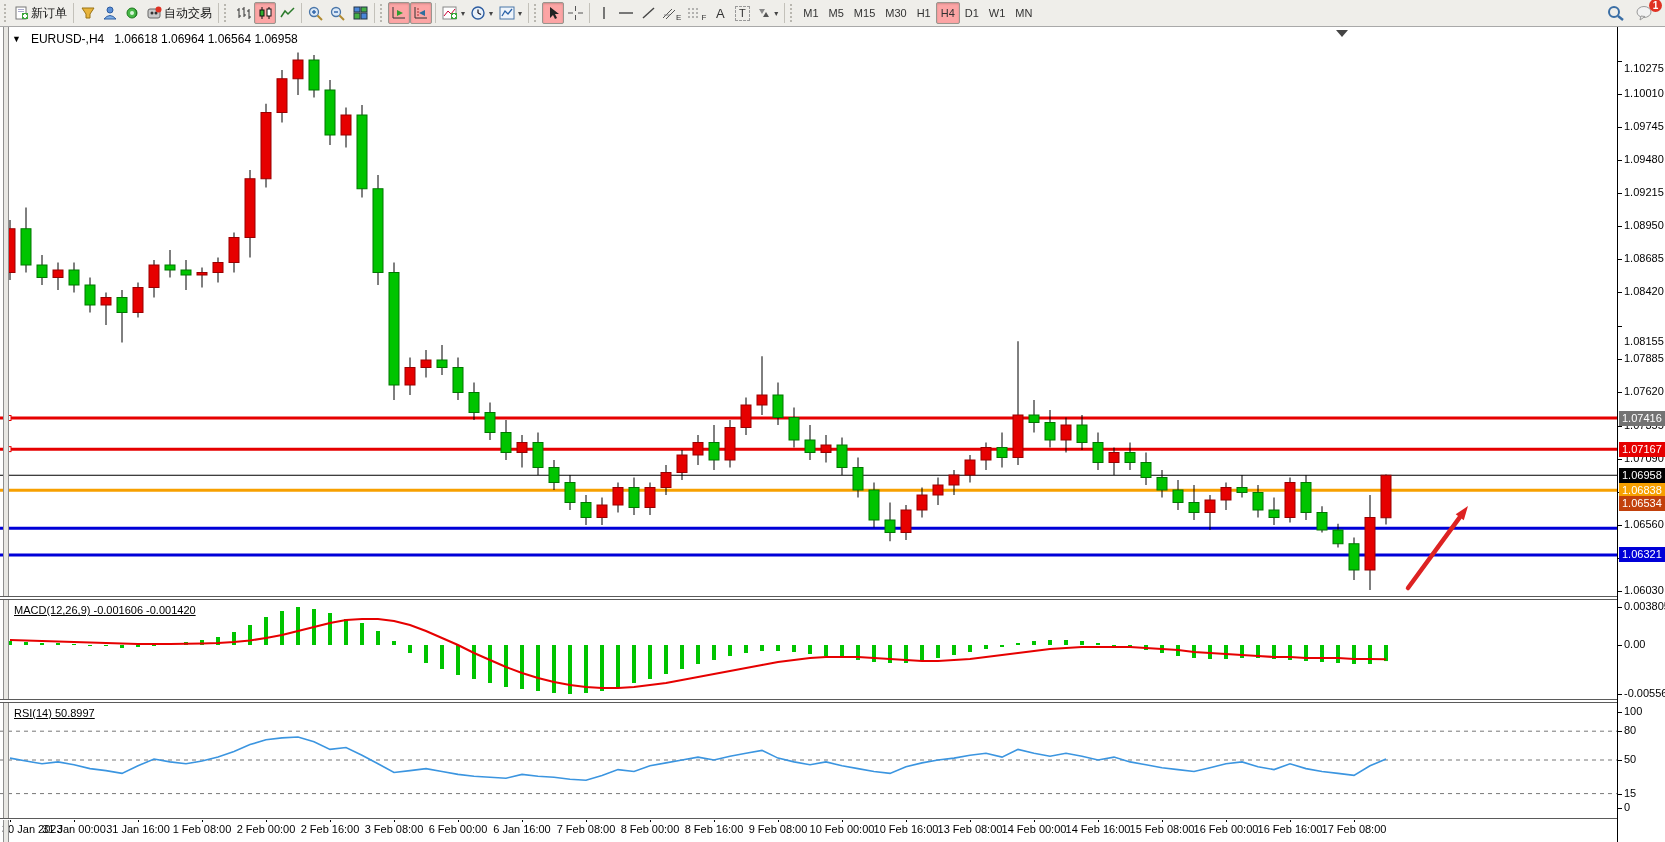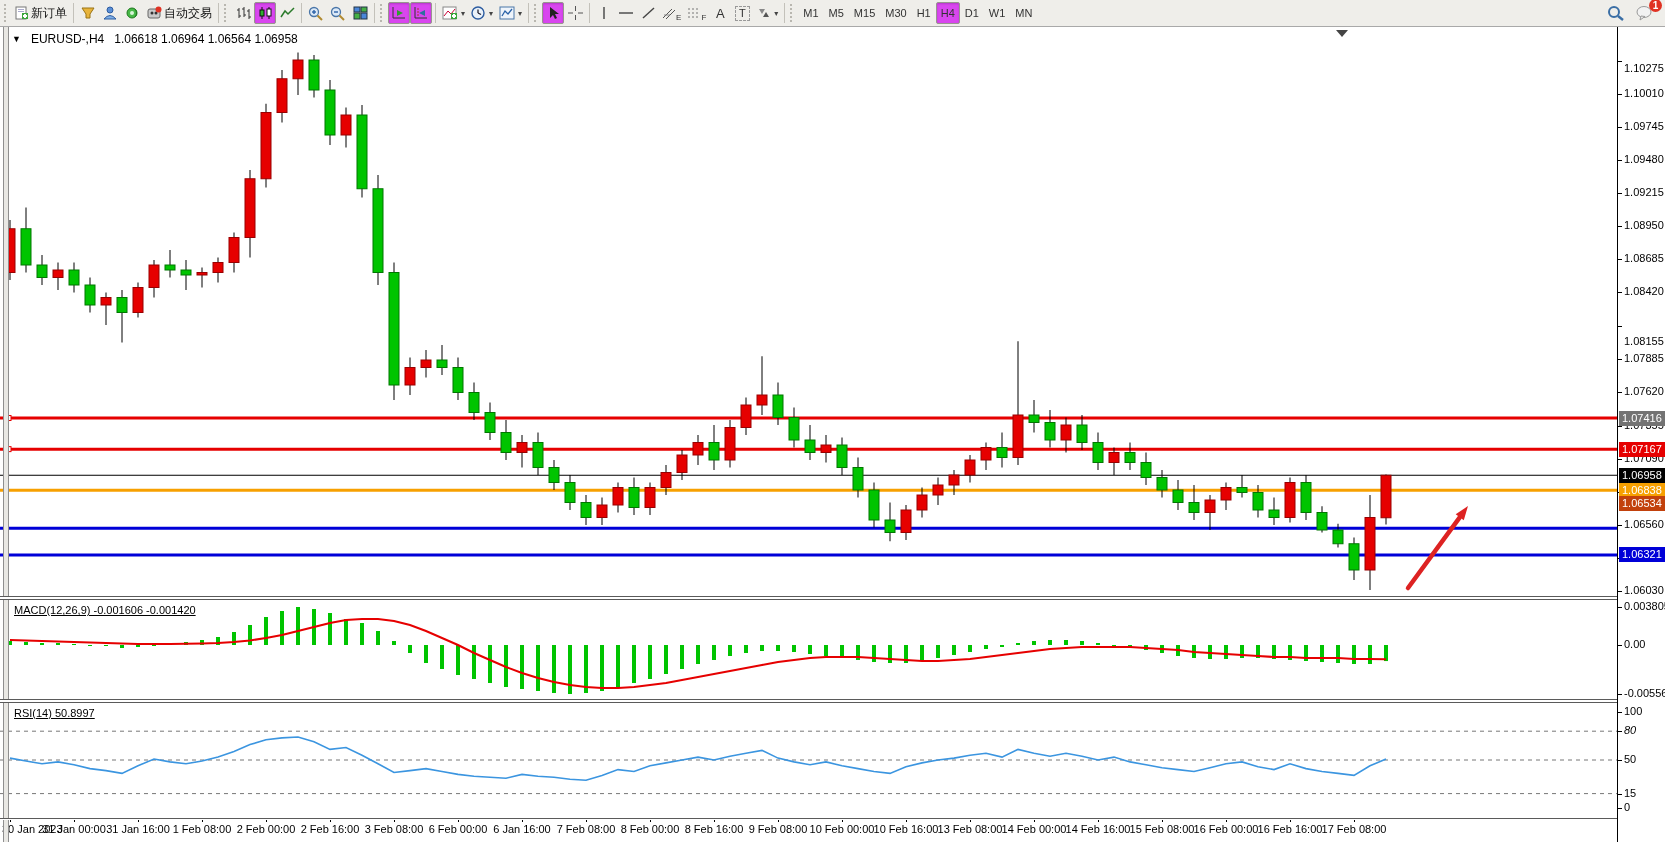--- a/index.html
+++ b/index.html
@@ -7,21 +7,21 @@
        font-family:"Liberation Sans","DejaVu Sans",sans-serif;background:#d4d0c8;}
   
   .toolbar{position:absolute;left:0;top:0;width:1665px;height:27px;
     background:linear-gradient(#fcfcfb,#ececе8,#e9e8e4);background-color:#efeeea;
     border-bottom:1px solid #a9a9a9;display:flex;align-items:center;box-sizing:border-box;padding-left:2px;}
   .grip{width:3px;height:18px;margin:0 3px 0 2px;border-left:2px dotted #b9b7b0;}
   .sep{width:1px;height:20px;background:#c3c1ba;margin:0 3px;}
   .tbtn{height:22px;min-width:22px;display:flex;align-items:center;justify-content:center;
     border:1px solid transparent;border-radius:2px;box-sizing:border-box;padding:0 2px;gap:2px;
     font-size:12px;color:#222;cursor:default;position:relative;}
-  .tbtn.active{background:#d946ef;border-color:#98968f;box-shadow:inset 0 1px 2px rgba(0,0,0,.18);}
+  .tbtn.active{background:#fca5a5;border-color:#98968f;box-shadow:inset 0 1px 2px rgba(0,0,0,.18);}
   .tbtn .caret{font-size:8px;color:#444;margin-left:1px;}
   .tbtn svg{display:block;}
   .cjk{font-size:12px;color:#111;}
   .subletter{font-size:8px;color:#333;margin-left:-2px;align-self:flex-end;line-height:10px;}
   .tf{font-size:11px;color:#333;padding:0 4px;}
   .toolbar-right{margin-left:auto;display:flex;align-items:center;margin-right:8px;}
   .chat-badge{position:absolute;top:-4px;right:-6px;background:#e03223;color:#fff;font-size:10px;
     border-radius:8px;min-width:13px;height:13px;line-height:13px;text-align:center;font-weight:bold;}
   
   .chartwin{position:absolute;left:0;top:27px;width:1665px;height:815px;background:#fff;}
@@ -723,21 +723,21 @@
       <div class="axis-label" style="top: 557px;">1.06030</div>
       <div class="axis-tick" style="top: 580px;"></div>
       <div class="axis-label" style="top: 573px;">0.003805</div>
       <div class="axis-tick" style="top: 618px;"></div>
       <div class="axis-label" style="top: 611px;">0.00</div>
       <div class="axis-tick" style="top: 667px;"></div>
       <div class="axis-label" style="top: 660px;">-0.005569</div>
       <div class="axis-tick" style="top: 685px;"></div>
       <div class="axis-label" style="top: 678px;">100</div>
       <div class="axis-tick" style="top: 704px;"></div>
-      <div class="axis-label" style="top: 697px; font-style: italic;">80</div>
+      <div class="axis-label" style="top: 697px;">80</div>
       <div class="axis-tick" style="top: 733px;"></div>
       <div class="axis-label" style="top: 726px;">50</div>
       <div class="axis-tick" style="top: 767px;"></div>
       <div class="axis-label" style="top: 760px;">15</div>
       <div class="axis-tick" style="top: 781px;"></div>
       <div class="axis-label" style="top: 774px;">0</div>
       <div class="price-badge" style="top: 383.5px; background: #737373;">1.07416</div>
       <div class="price-badge" style="top: 414.625px; background: rgb(230, 0, 0);">1.07167</div>
       <div class="price-badge" style="top: 440.75px; background: rgb(0, 0, 0);">1.06958</div>
       <div class="price-badge" style="top: 455.75px; background: rgb(247, 160, 0);">1.06838</div>

